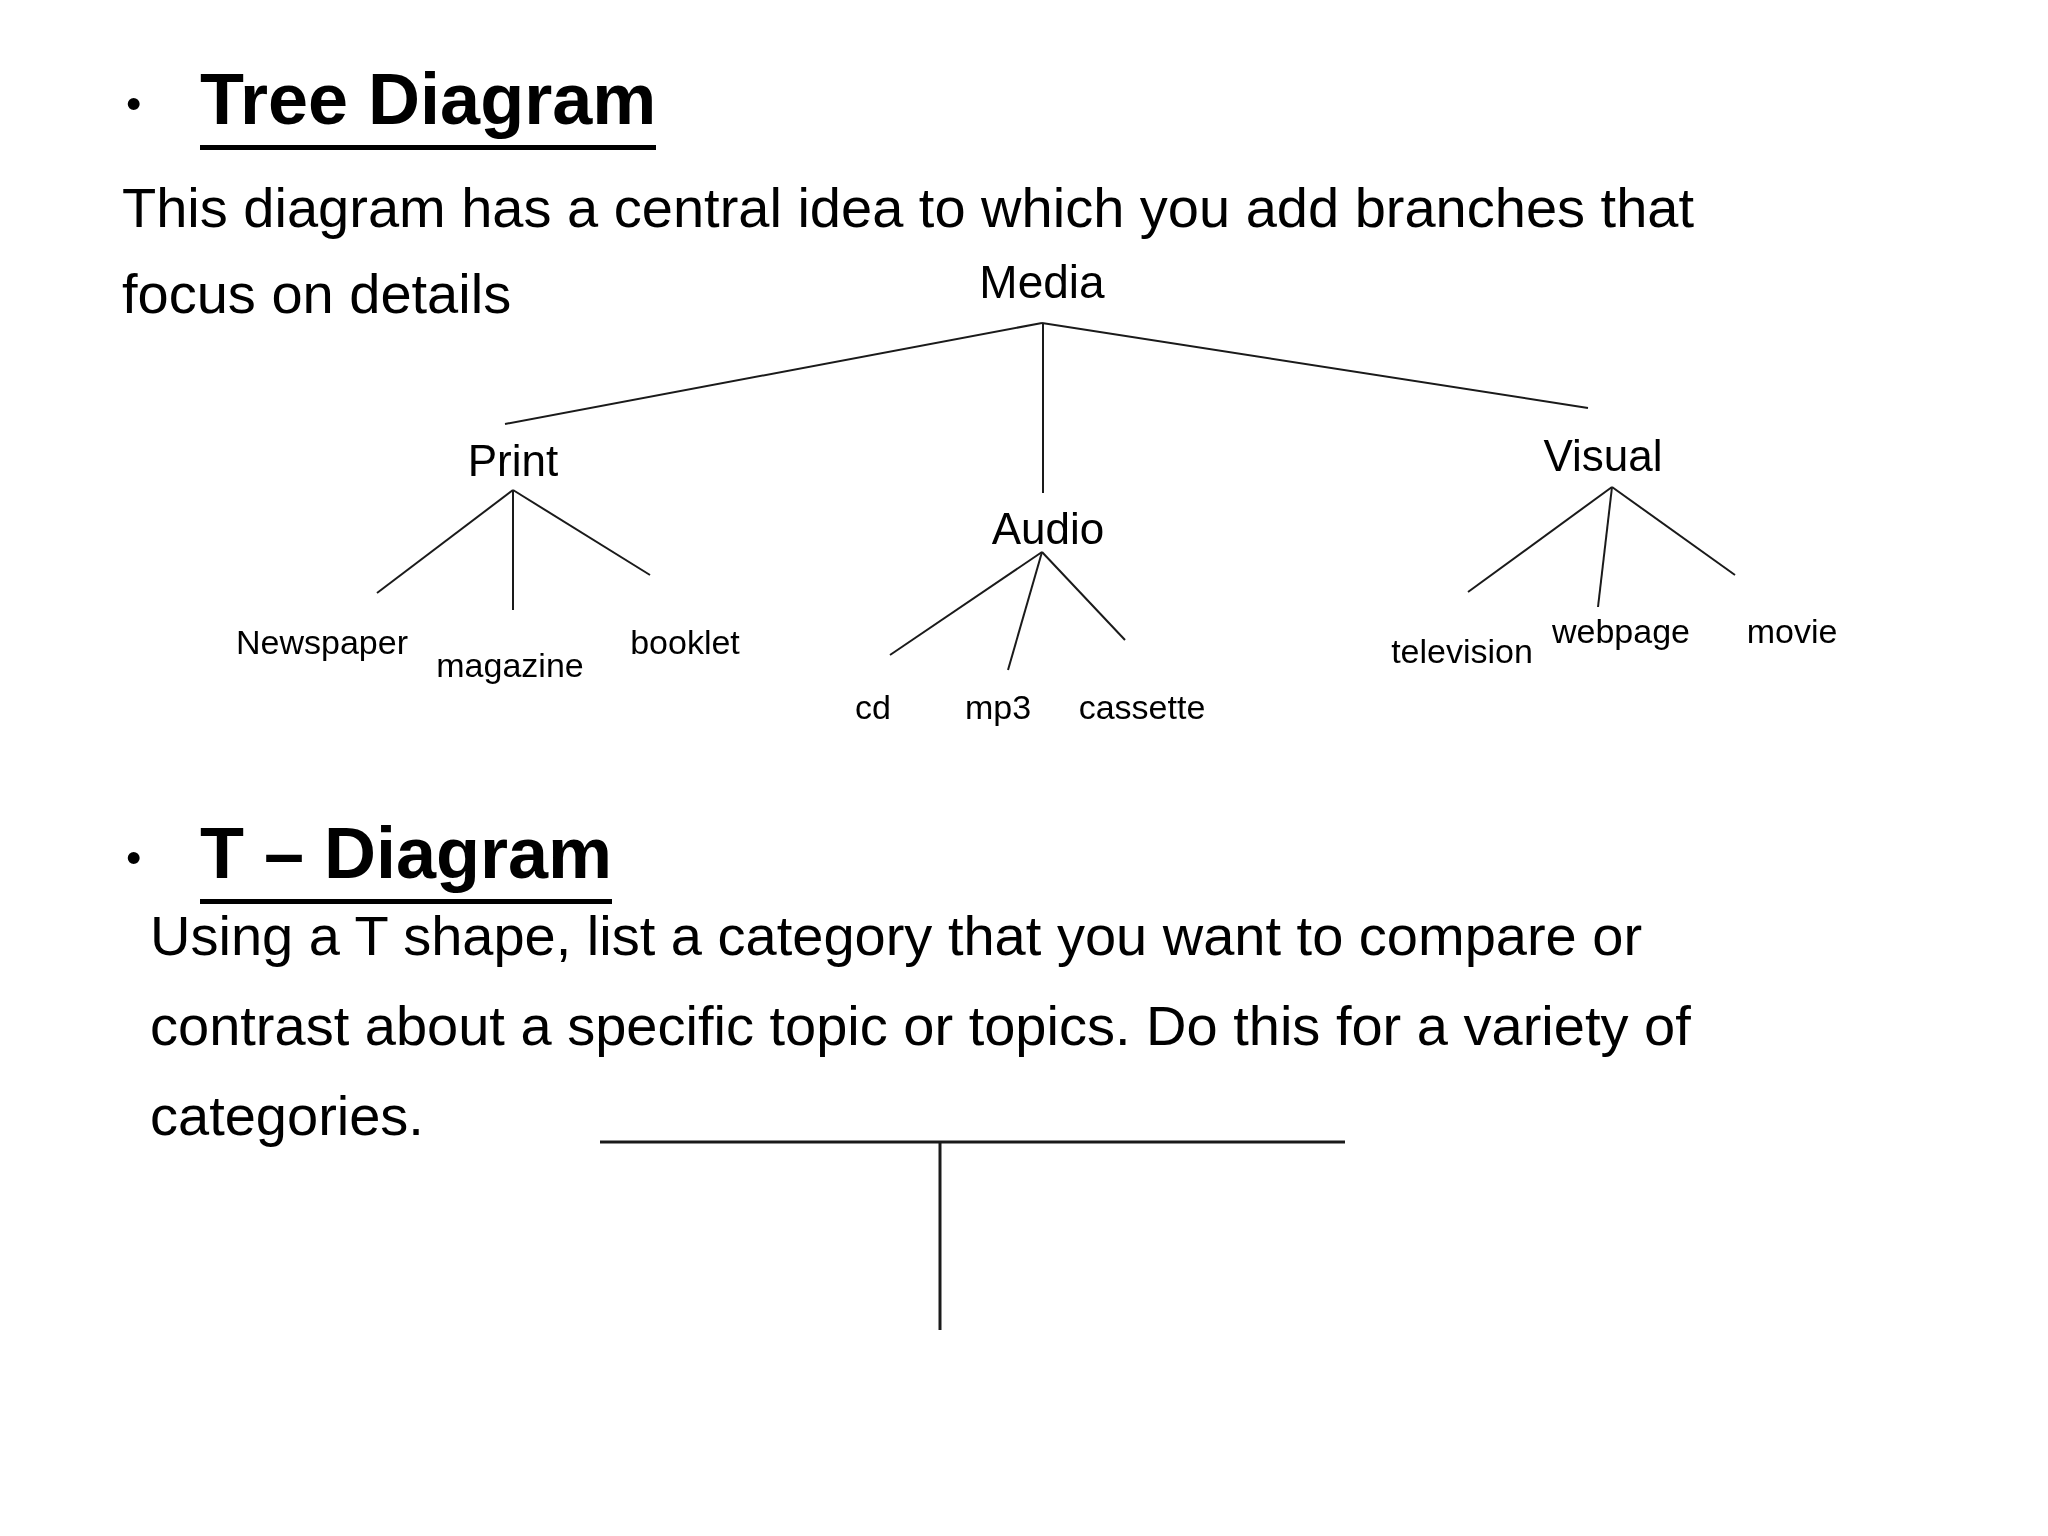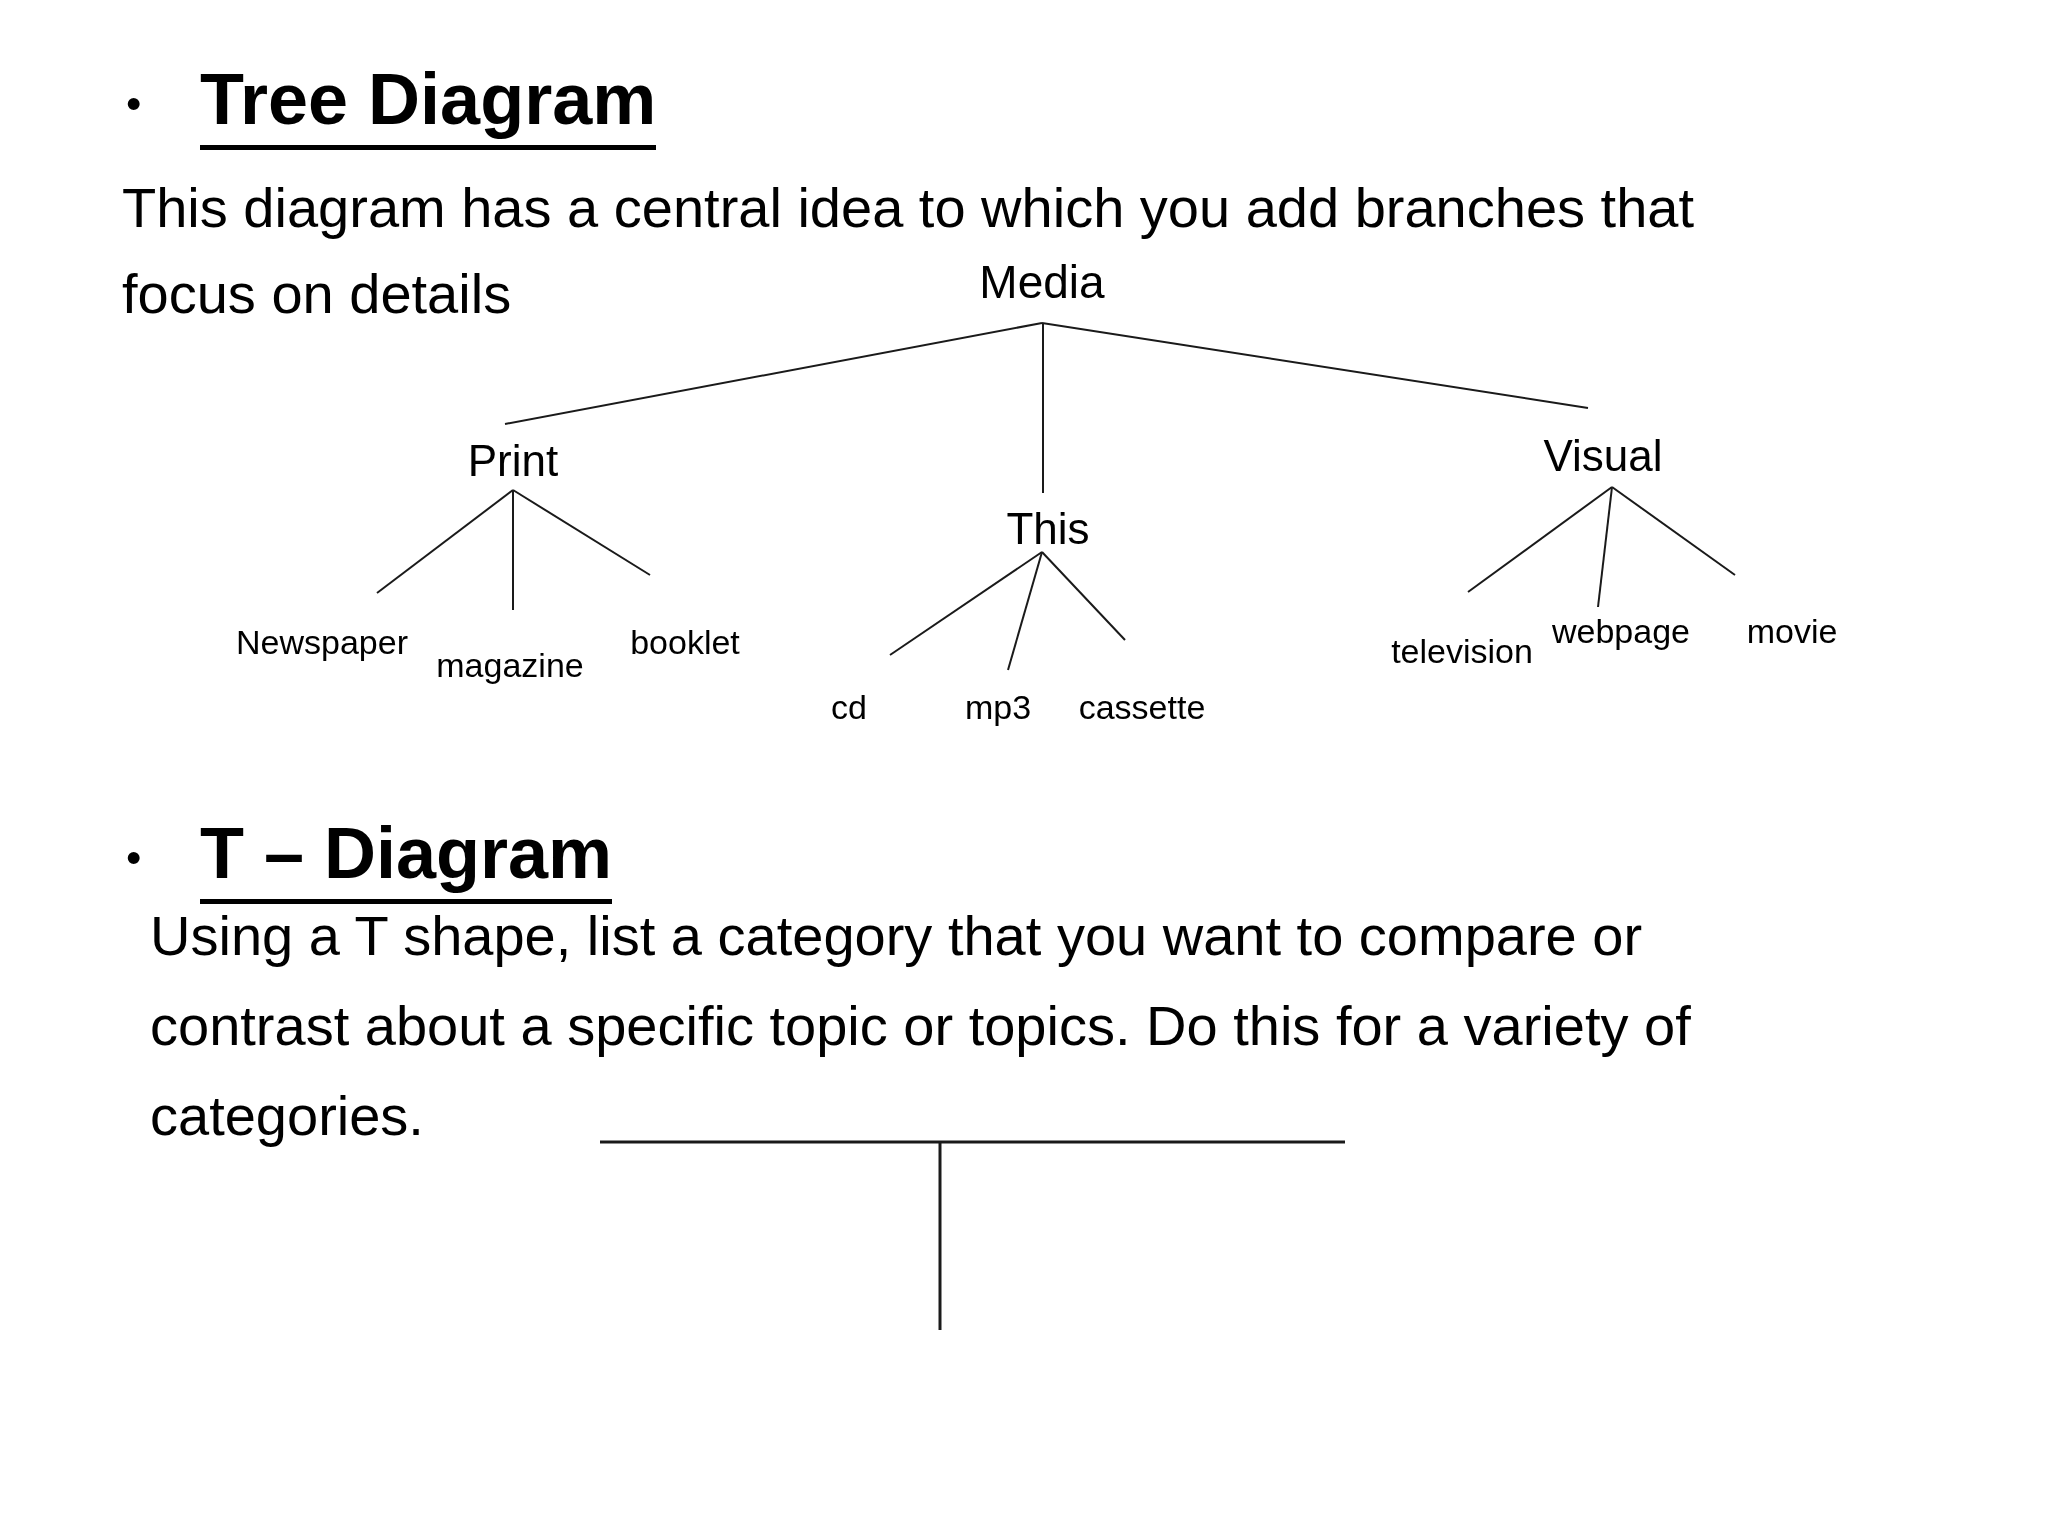--- a/index.html
+++ b/index.html
@@ -91,28 +91,28 @@
   </div>
 
   <div class="para" style="left:122px; top:165px;">
     <div>This diagram has a central idea to which you add branches that</div>
     <div>focus on details</div>
   </div>
 
   <span class="node node-root" style="left:1042px; top:282px;">Media</span>
 
   <span class="node node-branch" style="left:513px;  top:461px;">Print</span>
-  <span class="node node-branch" style="left:1048px; top:529px;">This</span>
+  <span class="node node-branch" style="left:1048px; top:529px;">Audio</span>
   <span class="node node-branch" style="left:1603px; top:456px;">Visual</span>
 
   <span class="node node-leaf" style="left:322px;  top:642px;">Newspaper</span>
   <span class="node node-leaf" style="left:510px;  top:665px;">magazine</span>
   <span class="node node-leaf" style="left:685px;  top:642px;">booklet</span>
 
-  <span class="node node-leaf" style="left:849px;  top:707px;">cd</span>
+  <span class="node node-leaf" style="left:873px;  top:707px;">cd</span>
   <span class="node node-leaf" style="left:998px;  top:707px;">mp3</span>
   <span class="node node-leaf" style="left:1142px; top:707px;">cassette</span>
 
   <span class="node node-leaf" style="left:1462px; top:631px;margin-top:20px;">television</span>
   <span class="node node-leaf" style="left:1621px; top:631px;">webpage</span>
   <span class="node node-leaf" style="left:1792px; top:631px;">movie</span>
 
   <div class="bullet-row" style="left:122px; top:812px;">
     <span class="bullet">•</span>
     <h2 class="sec-title">T – Diagram</h2>

